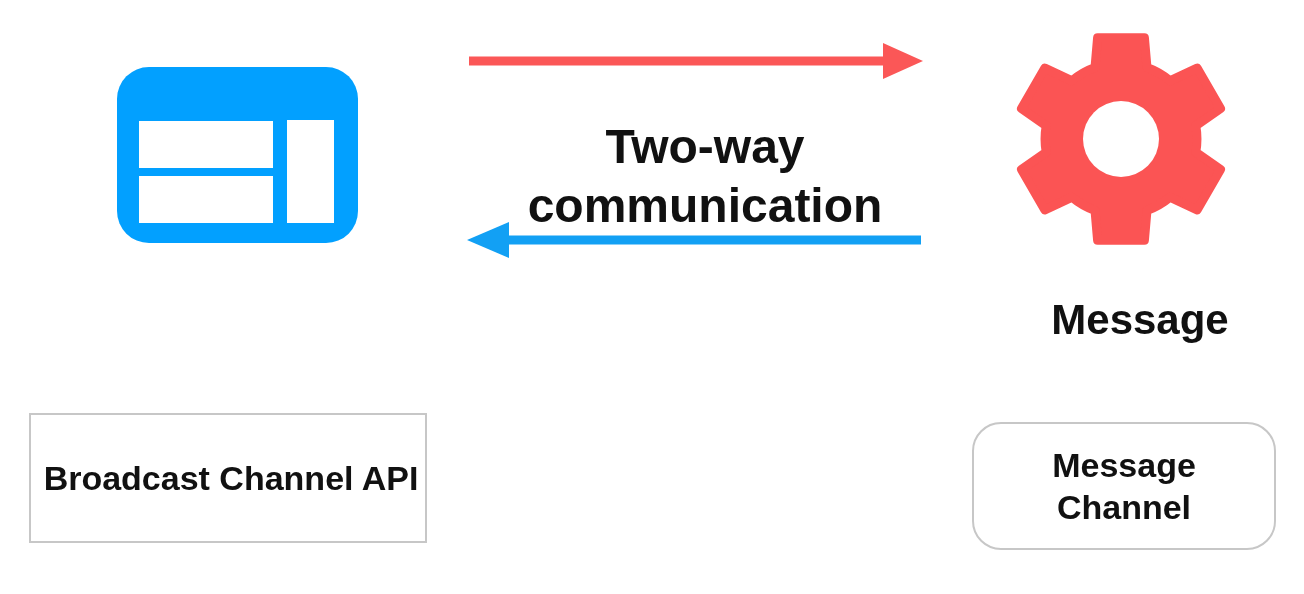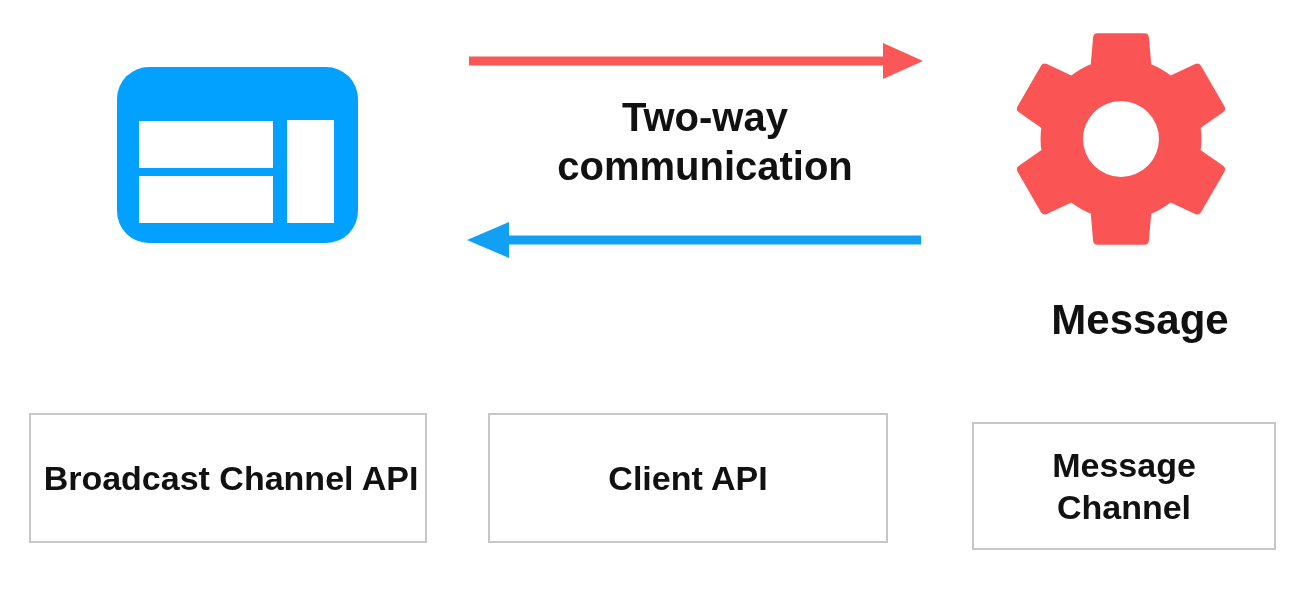--- a/index.html
+++ b/index.html
@@ -21,21 +21,21 @@
   }
   .pane { position: absolute; background: #ffffff; }
   .pane-tl { left: 22px;  top: 54px;  width: 134px; height: 47px; }
   .pane-bl { left: 22px;  top: 109px; width: 134px; height: 47px; }
   .pane-r  { left: 170px; top: 53px;  width: 47px;  height: 103px; }
 
   
   .label { position: absolute; font-weight: bold; text-align: center; }
   .win-label    { left: 117px;  top: 308px; width: 241px; font-size: 42px; }
   .worker-label { left: 1040px; top: 296px; width: 200px; font-size: 42px; }
-  .mid-label    { left: 505px;  top: 93px; width: 400px; font-size: 40px; line-height: 1.22; }
+  .mid-label    { left: 505px;  top: 118px; width: 400px; font-size: 48px; line-height: 1.22; }
 
   
   .arrow { position: absolute; display: block; }
   .arrow-red  { left: 465px; top: 42px;  width: 460px; height: 38px; }
   .arrow-blue { left: 463px; top: 221px; width: 462px; height: 38px; }
 
   
   .gear { position: absolute; left: 1011px; top: 29px; width: 220px; height: 220px; }
 
   
@@ -46,21 +46,21 @@
     display: flex;
     align-items: center;
     justify-content: center;
     text-align: center;
     font-weight: bold;
     font-size: 34px;
     line-height: 1.25;
   }
   .box1 { left: 29px;  top: 413px; width: 398px; height: 130px; padding-left: 6px; }
   .box2 { left: 488px; top: 413px; width: 400px; height: 130px; }
-  .box3 { left: 972px; top: 422px; width: 304px; height: 128px; }
+  .box3 { left: 972px; top: 422px; width: 304px; height: 128px; border-radius: 29px; }
   .box1 span { max-width: 380px; }
   .box3 span { max-width: 260px; }
 </style>
 </head>
 <body>
 
 <div class="canvas" style="background-color: rgb(255, 255, 255); color: rgb(17, 17, 17);">
 
   <div class="win-icon" style="background-color: rgb(2, 160, 255);">
     <div class="pane pane-tl"></div>
@@ -88,20 +88,17 @@
              A 76 76 0 0 1 -48.9 58.2 L -76.1 70.9 L -99.5 30.4 L -74.8 13.2
              A 76 76 0 0 1 -74.8 -13.2 L -99.5 -30.4 L -76.1 -70.9 L -48.9 -58.2
              A 76 76 0 0 1 -26 -71.4 Z" fill="#FB5454" stroke="#FB5454"></path>
     <circle cx="0" cy="0" r="38" fill="#ffffff"></circle>
   </svg>
   <div class="label worker-label">Message</div>
 
   <div class="api-box box1" style="border-color: rgb(199, 199, 199);">
     <span>Broadcast Channel API</span>
   </div>
-  <div class="api-box box2" style="border-color: rgb(199, 199, 199);">
-    <span>Client API</span>
-  </div>
   <div class="api-box box3" style="border-color: rgb(199, 199, 199);">
     <span>Message Channel</span>
   </div>
 
 </div>
 
 </body></html>

